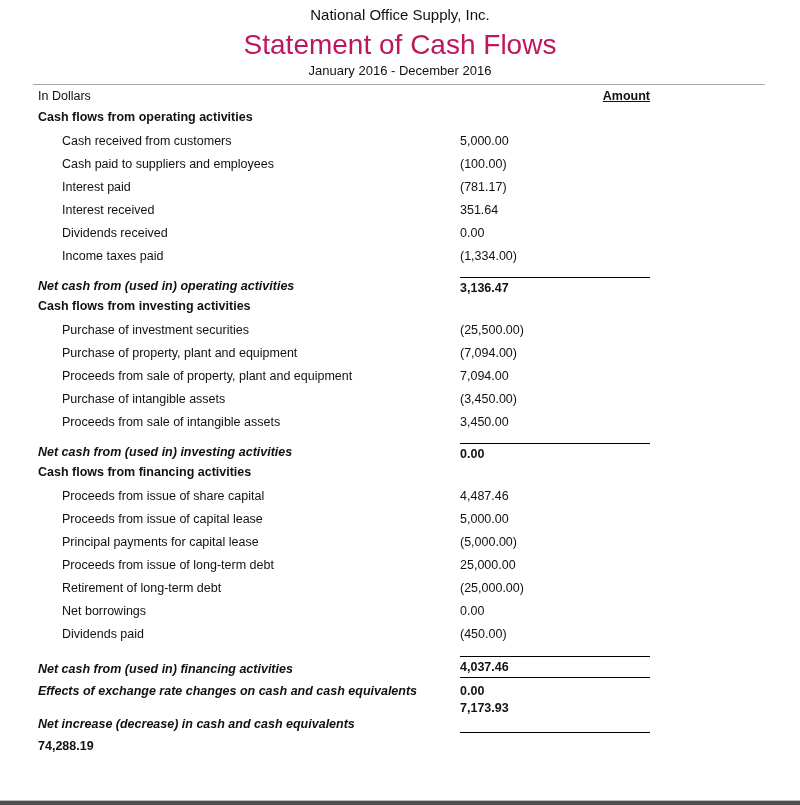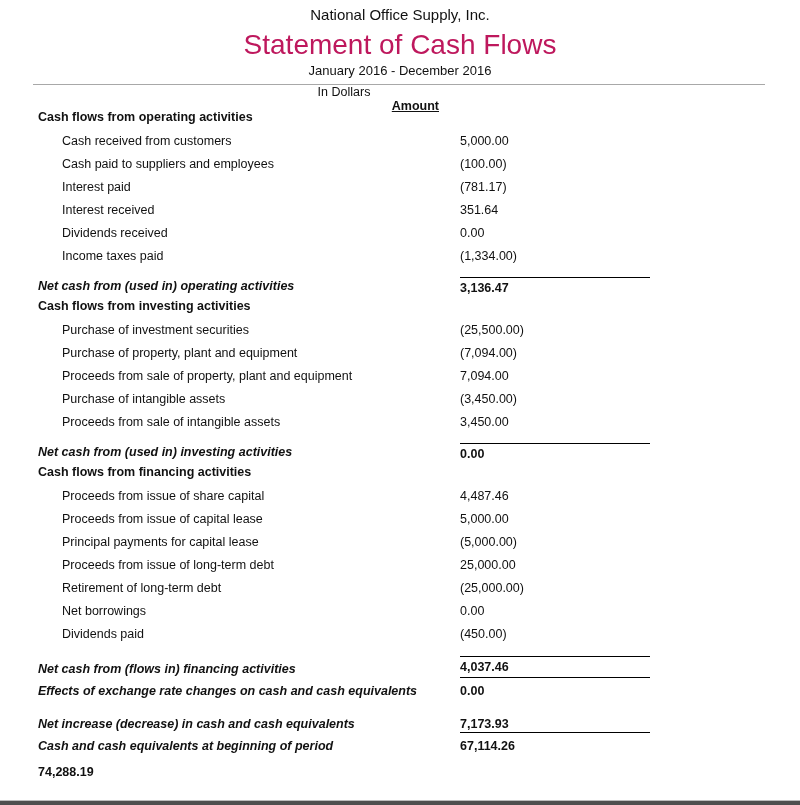--- a/index.html
+++ b/index.html
@@ -14,42 +14,42 @@
   }
   
   .doc-header { text-align: center; }
   .company  { padding-top: 6px; font-size: 15px; line-height: 18px; }
   .title    { margin: 3px 0 0 0; font-size: 28px; font-weight: 400; line-height: 36px; color: #be185d; }
   .period   { font-size: 13px; line-height: 16px; }
   .top-rule { border: none; border-top: 1px solid #a8a8a8; margin: 5px 35px 0 33px; }
 
   
   .stmt-body { padding: 0 150px 0 38px; font-size: 12.5px; }
-  .col-header { display: flex; height: 21px; align-items: center; flex-direction: column; }
+  .col-header { display: flex; height: 21px; align-items: center; }
   .col-left   { flex: 1; }
   .col-amount { width: 190px; text-align: right; font-weight: bold; text-decoration: underline; }
 
   .section-heading { height: 23px; line-height: 23px; font-weight: bold; }
 
   .row   { display: flex; height: 23px; align-items: center; }
   .label { flex: 1; }
   .amount { width: 190px; }
   .item-row .label { padding-left: 24px; }
 
   .total-row { height: 28px; align-items: flex-end; font-weight: bold; }
   .total-row .label  { font-style: italic; line-height: 17px; }
   .total-row .amount { border-top: 1px solid #000; padding-top: 3px; line-height: 14px; }
 
   .rule-below { height: 33px; }
   .rule-below .amount { border-bottom: 1px solid #000; padding-bottom: 3px; }
 
   .summary-row { font-weight: bold; height: 26px; }
   .summary-row .label { font-style: italic; }
   .summary-row.rule-below { height: 29px; }
-  .summary-row.rule-below .amount { border-bottom: 1px solid #000; padding-bottom: 1px; line-height: 14px; align-self: flex-end; }
+  .summary-row.rule-below .amount { border-bottom: 1px solid #000; padding-bottom: 17px; line-height: 14px; align-self: flex-end; }
   .summary-row.rule-below { align-items: flex-end; }
   .summary-row.rule-below .label { line-height: 17px; }
 
   
   .bottom-bar {
     position: absolute; left: 0; right: 0; bottom: 0;
     height: 4px; background: #4f4f4f; border-top: 1px solid #bdbdbd;
   }
 </style>
 </head>
@@ -177,40 +177,36 @@
     <span class="label">Net borrowings</span>
     <span class="amount">0.00</span>
   </div>
 
   <div class="row item-row">
     <span class="label">Dividends paid</span>
     <span class="amount">(450.00)</span>
   </div>
 </div>
     <div class="row total-row rule-below">
-      <span class="label">Net cash from (flows in) financing activities</span>
+      <span class="label">Net cash from (used in) financing activities</span>
       <span class="amount">4,037.46</span>
     </div>
   </section>
 </div>
     <div id="summary">
   <div class="row summary-row">
     <span class="label">Effects of exchange rate changes on cash and cash equivalents</span>
     <span class="amount">0.00</span>
   </div>
 
   <div class="row summary-row rule-below">
     <span class="label">Net increase (decrease) in cash and cash equivalents</span>
     <span class="amount">7,173.93</span>
   </div>
 
-  <div class="row summary-row">
-    <span class="label">Cash and cash equivalents at beginning of period</span>
-    <span class="amount">67,114.26</span>
-  </div>
 
   <div class="row summary-row">
     <span class="amount">74,288.19</span>
   </div>
 </div>
   </div>
 
   <div class="bottom-bar"></div>
 </div>
 

